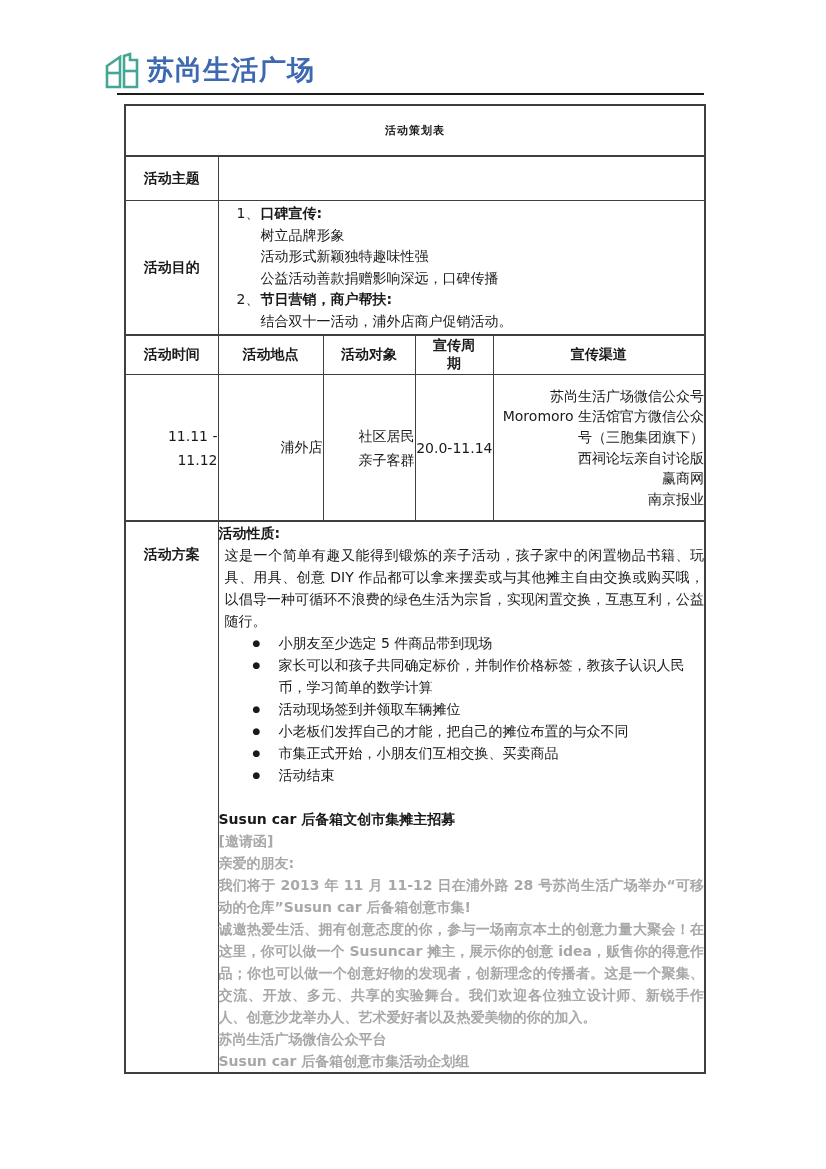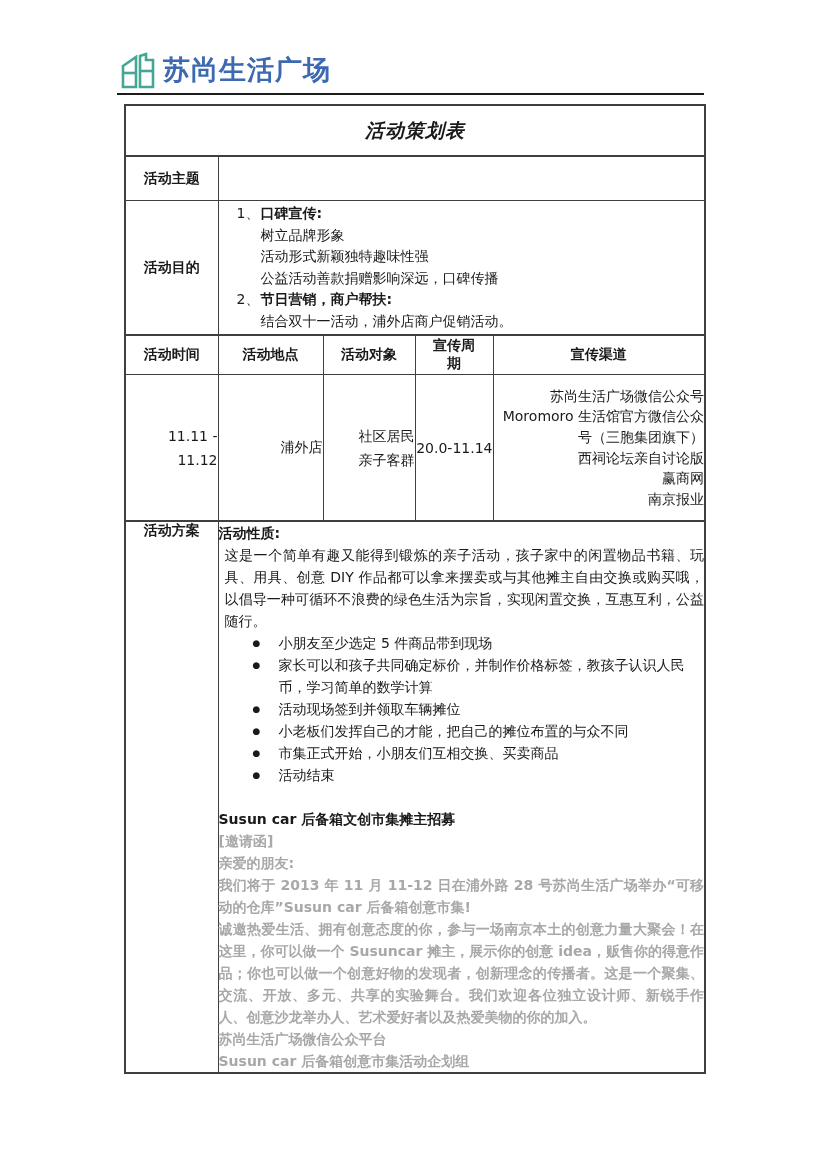--- a/index.html
+++ b/index.html
@@ -9,46 +9,46 @@
     --border:#3f3f3f;
     --text:#1a1a1a;
   }
   html,body{margin:0;padding:0;}
   body{
     width:826px;height:1169px;background:#ffffff;position:relative;
     font-family:"DejaVu Sans","Liberation Sans",sans-serif;color:var(--text);
     overflow:hidden;
   }
   
-  .logo-row{position:absolute;left:120px;top:50px;display:flex;align-items:center;gap:7px;}
+  .logo-row{position:absolute;left:104px;top:50px;display:flex;align-items:center;gap:7px;}
   .logo-icon{width:36px;height:40px;flex:0 0 auto;}
   .logo-icon path{fill:none;stroke:var(--logo_teal);stroke-width:2.6;stroke-linejoin:miter;}
   .logo-text{font-size:27px;font-weight:bold;color:var(--logo_blue);letter-spacing:1px;line-height:40px;white-space:nowrap;}
   .header-rule{position:absolute;left:117px;top:93px;width:587px;border-top:2px solid #1c1c1c;height:0;}
   
   table.doc{
     position:absolute;left:124px;top:104px;width:580px;
     border-collapse:collapse;table-layout:fixed;
     border:2px solid var(--border);
   }
   table.doc td{border:1px solid var(--border);padding:0;vertical-align:middle;font-size:14px;}
-  tr.r-title td{border-bottom:2px solid var(--border);height:49px;text-align:center;font-weight:bold;font-size:19px;letter-spacing:1px;font-style:italic;}
+  tr.r-title td{border-bottom:2px solid var(--border);height:49px;text-align:center;font-weight:bold;font-size:11px;letter-spacing:1px;}
   tr.r-theme td{height:43px;}
   td.label{font-weight:bold;text-align:center;}
   tr.r-purpose td.purpose-cell{padding:2px 10px;}
   .purpose-line{font-size:14px;line-height:21.5px;padding-left:32px;position:relative;}
   .p-num{position:absolute;left:8px;}
   .p-bold{font-weight:bold;}
   tr.r-head td{border-top:2px solid var(--border);height:21px;text-align:center;font-weight:bold;padding:1px 13px;}
   tr.r-data td{height:145px;text-align:right;}
   .cell-lines div{line-height:24px;}
   td.channels-cell{font-size:13.5px;padding:2px 3px;}
   td.channels-cell div{line-height:20.6px;}
   tr.r-plan td{border-top:2px solid var(--border);}
-  tr.r-plan td.label{vertical-align:top;padding-top:0;}
+  tr.r-plan td.label{vertical-align:top;padding-top:24px;}
   td.plan-cell{vertical-align:top;padding:5px 12px 6px 10px;font-size:13.5px;}
   .plan-bold{font-weight:bold;line-height:22px;}
   .plan-para{line-height:22px;text-align:justify;padding-left:6px;}
   .bullet{position:relative;padding-left:60px;line-height:22px;}
   .bullet .dot{position:absolute;left:34px;top:0;font-size:9px;line-height:22px;}
   .recruit{font-weight:bold;margin-top:22px;line-height:22px;}
   .invite-line{color:var(--gray_text);font-weight:bold;line-height:22px;text-align:justify;}
 </style>
 </head>
 <body>

